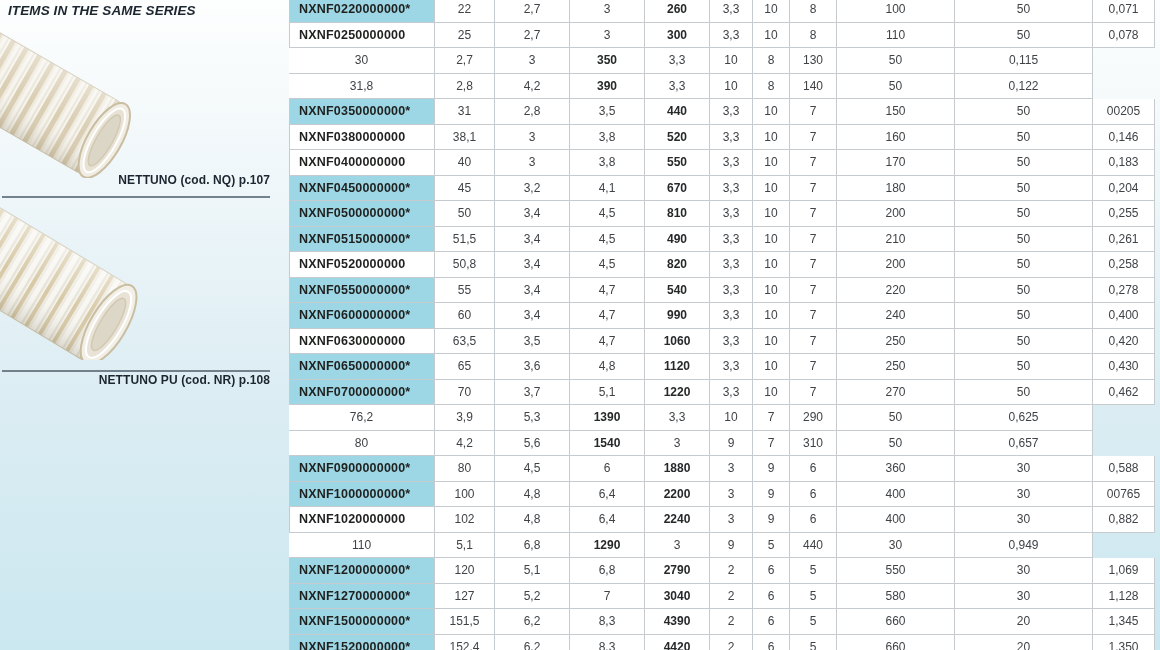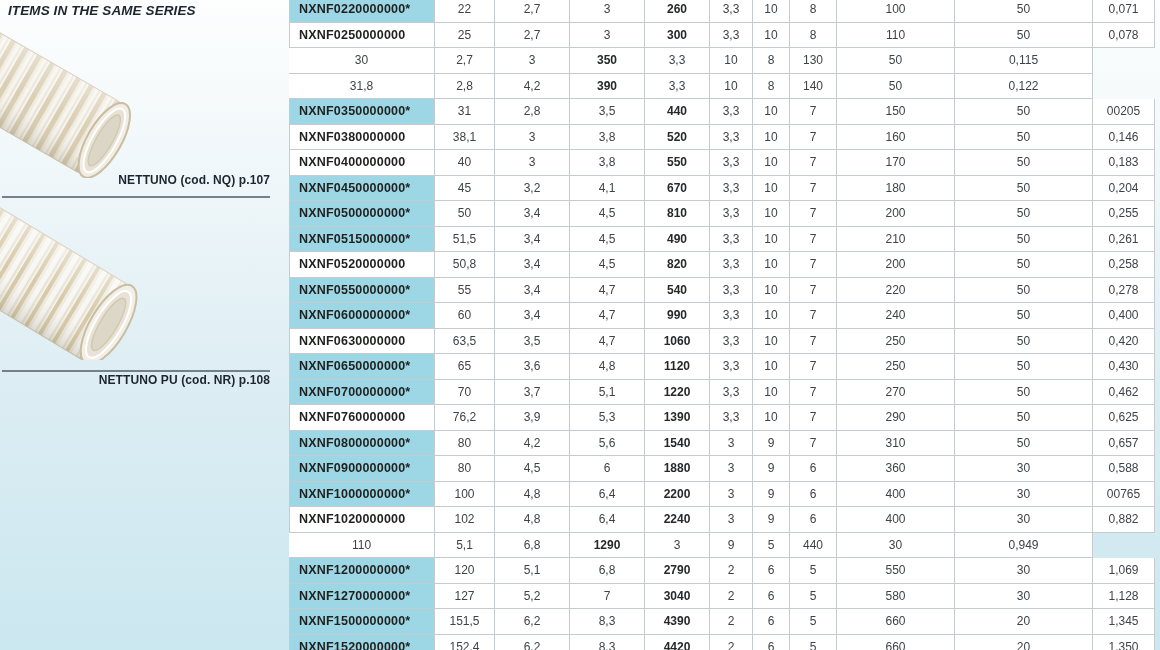--- a/index.html
+++ b/index.html
@@ -322,34 +322,32 @@
       <div class="t-cell">5,1</div>
       <div class="t-cell boldval">1220</div>
       <div class="t-cell">3,3</div>
       <div class="t-cell">10</div>
       <div class="t-cell">7</div>
       <div class="t-cell">270</div>
       <div class="t-cell">50</div>
       <div class="t-cell">0,462</div>
     </div>
     <div class="t-row">
-      <div class="t-cell code">NXNF0760000000</div>
       <div class="t-cell">76,2</div>
       <div class="t-cell">3,9</div>
       <div class="t-cell">5,3</div>
       <div class="t-cell boldval">1390</div>
       <div class="t-cell">3,3</div>
       <div class="t-cell">10</div>
       <div class="t-cell">7</div>
       <div class="t-cell">290</div>
       <div class="t-cell">50</div>
       <div class="t-cell">0,625</div>
     </div>
     <div class="t-row">
-      <div class="t-cell code hl">NXNF0800000000*</div>
       <div class="t-cell">80</div>
       <div class="t-cell">4,2</div>
       <div class="t-cell">5,6</div>
       <div class="t-cell boldval">1540</div>
       <div class="t-cell">3</div>
       <div class="t-cell">9</div>
       <div class="t-cell">7</div>
       <div class="t-cell">310</div>
       <div class="t-cell">50</div>
       <div class="t-cell">0,657</div>

